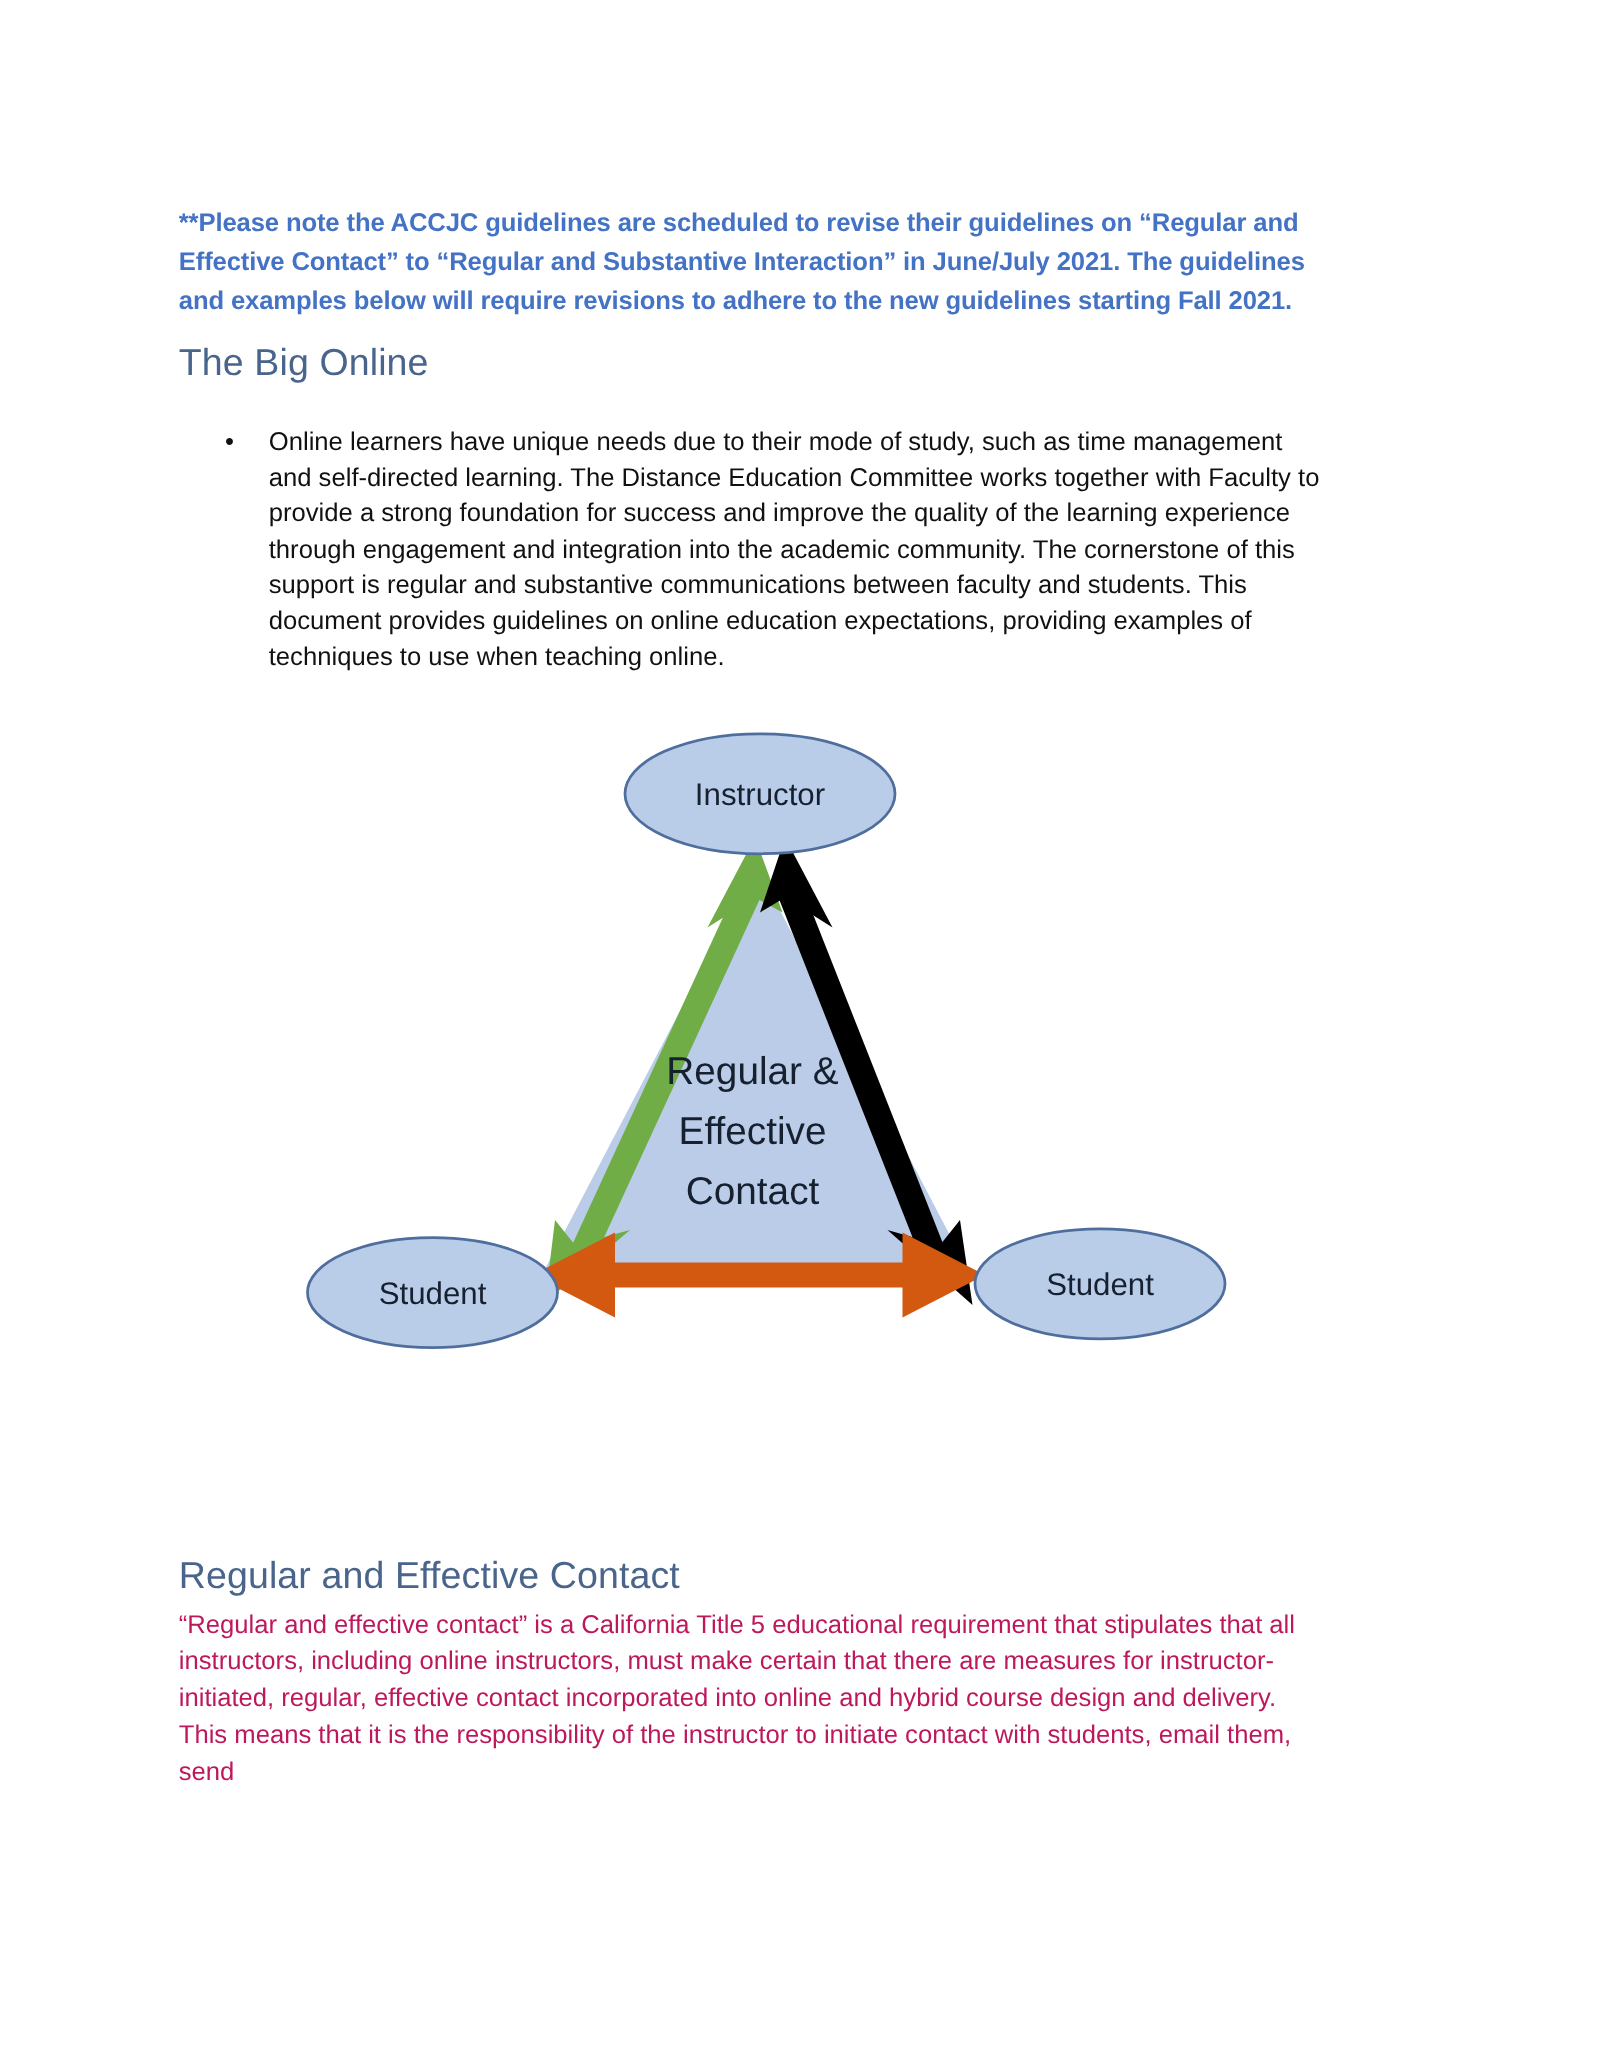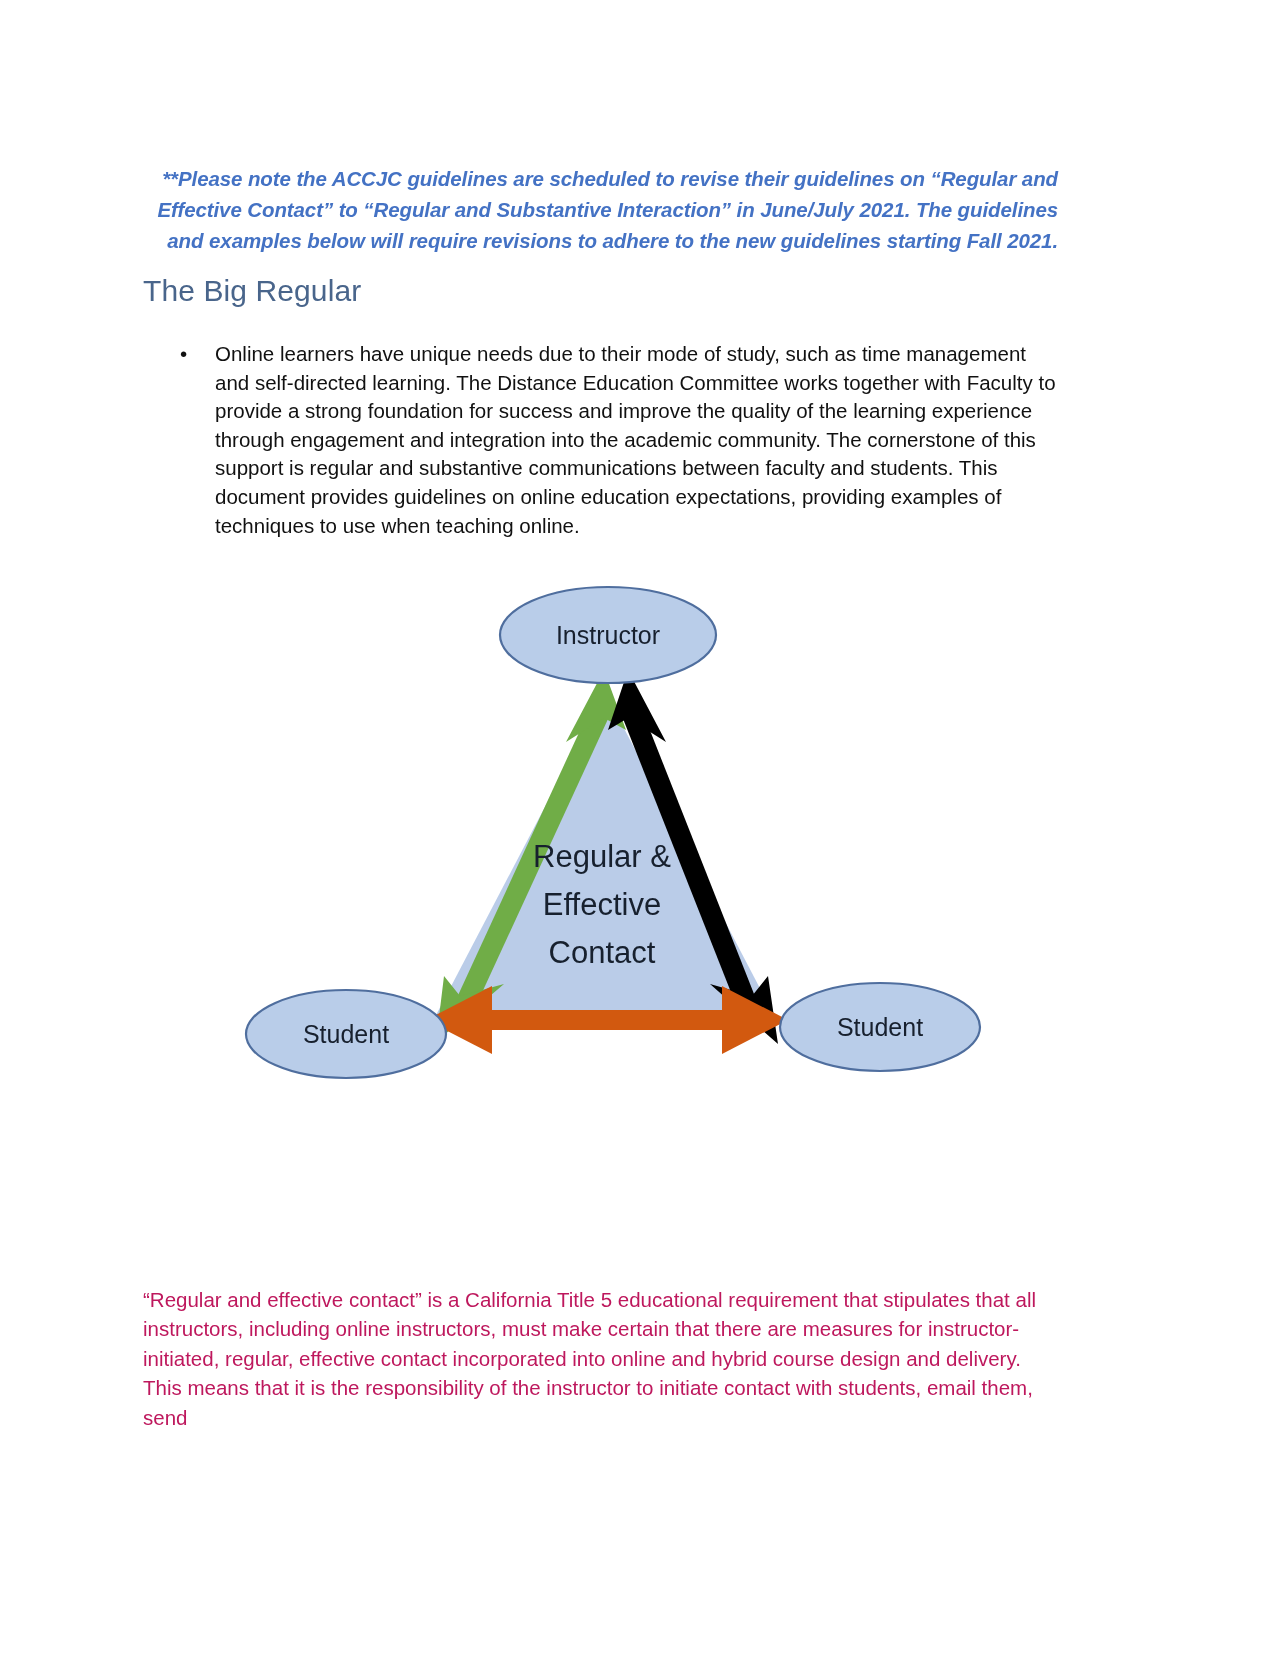--- a/index.html
+++ b/index.html
@@ -26,24 +26,22 @@
 
   
   .intro-note {
     position: absolute;
     left: 143px;
     top: 142px;
     width: 915px;
     font-size: 20.5px;
     line-height: 31px;
     font-weight: bold;
-    font-style: italic;
     color: #4472C4;
     letter-spacing: -0.1px;
-    text-align: right;
   }
 
   
   .heading {
     position: absolute;
     font-size: 30px;
     line-height: 38px;
     font-weight: normal;
     color: #49658B;
     letter-spacing: 0.1px;
@@ -115,21 +113,21 @@
     fill: #17202e;
   }
 </style>
 </head>
 <body>
 
 <div class="page">
 
   <p class="intro-note">**Please note the ACCJC guidelines are scheduled to revise their guidelines on “Regular and Effective Contact” to “Regular and Substantive Interaction” in June/July 2021.  The guidelines and examples below will require revisions to adhere to the new guidelines starting Fall 2021.</p>
 
-  <h1 class="heading heading-big-picture">The Big Regular</h1>
+  <h1 class="heading heading-big-picture">The Big Online</h1>
 
   <div class="bullet-list">
     <div class="bullet-item">
       <span class="bullet-dot">•</span>
       <span>Online learners have unique needs due to their mode of study, such as time management and self-directed learning. The Distance Education Committee works together with Faculty to provide a strong foundation for success and improve the quality of the learning experience through engagement and integration into the academic community. The cornerstone of this support is regular and substantive communications between faculty and students. This document provides guidelines on online education expectations, providing examples of techniques to use when teaching online.</span>
     </div>
   </div>
 
   <div class="diagram">
     <svg viewBox="0 0 790 530" xmlns="http://www.w3.org/2000/svg">
@@ -180,16 +178,17 @@
 
       <g>
         <text class="center-label" x="372" y="295" text-anchor="middle">Regular &amp;</text>
         <text class="center-label" x="372" y="343" text-anchor="middle">Effective</text>
         <text class="center-label" x="372" y="391" text-anchor="middle">Contact</text>
       </g>
 
     </svg>
   </div>
 
+  <h1 class="heading heading-rec">Regular and Effective Contact</h1>
 
   <p class="body-para">“Regular and effective contact” is a California Title 5 educational requirement that stipulates that all instructors, including online instructors, must make certain that there are measures for instructor-initiated, regular, effective contact incorporated into online and hybrid course design and delivery. This means that it is the responsibility of the instructor to initiate contact with students, email them, send</p>
 
 </div>
 
 </body></html>

